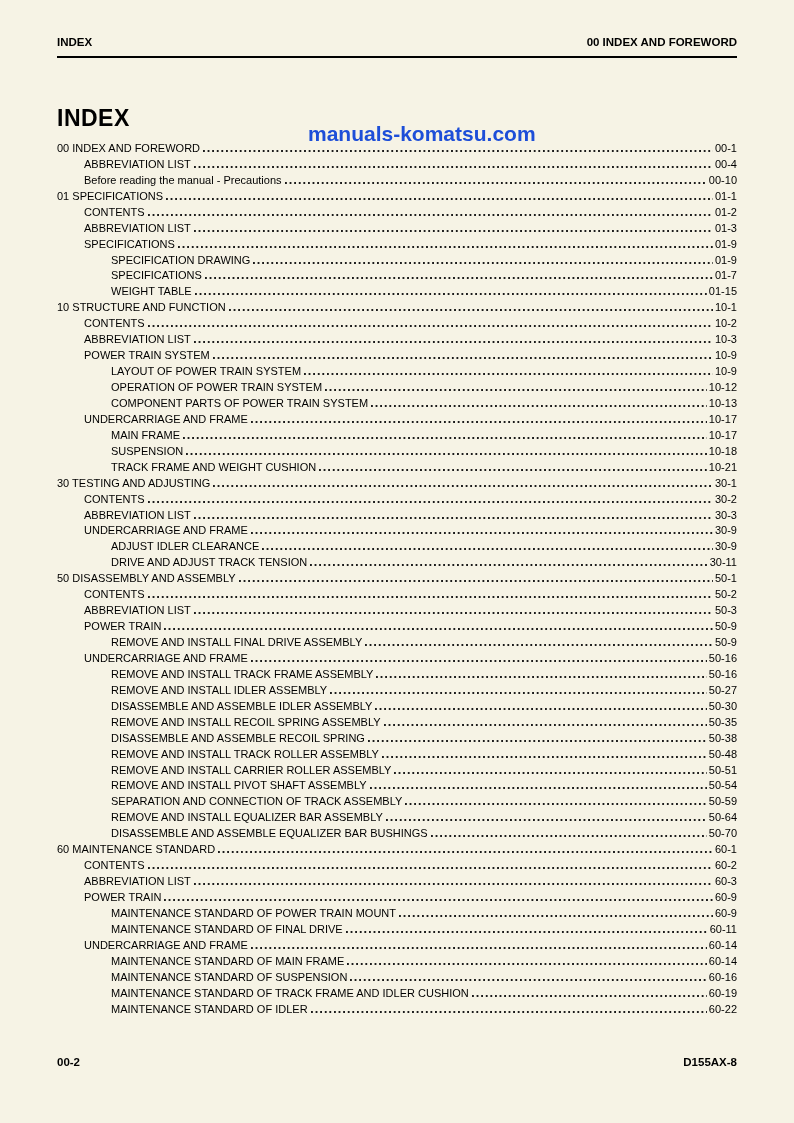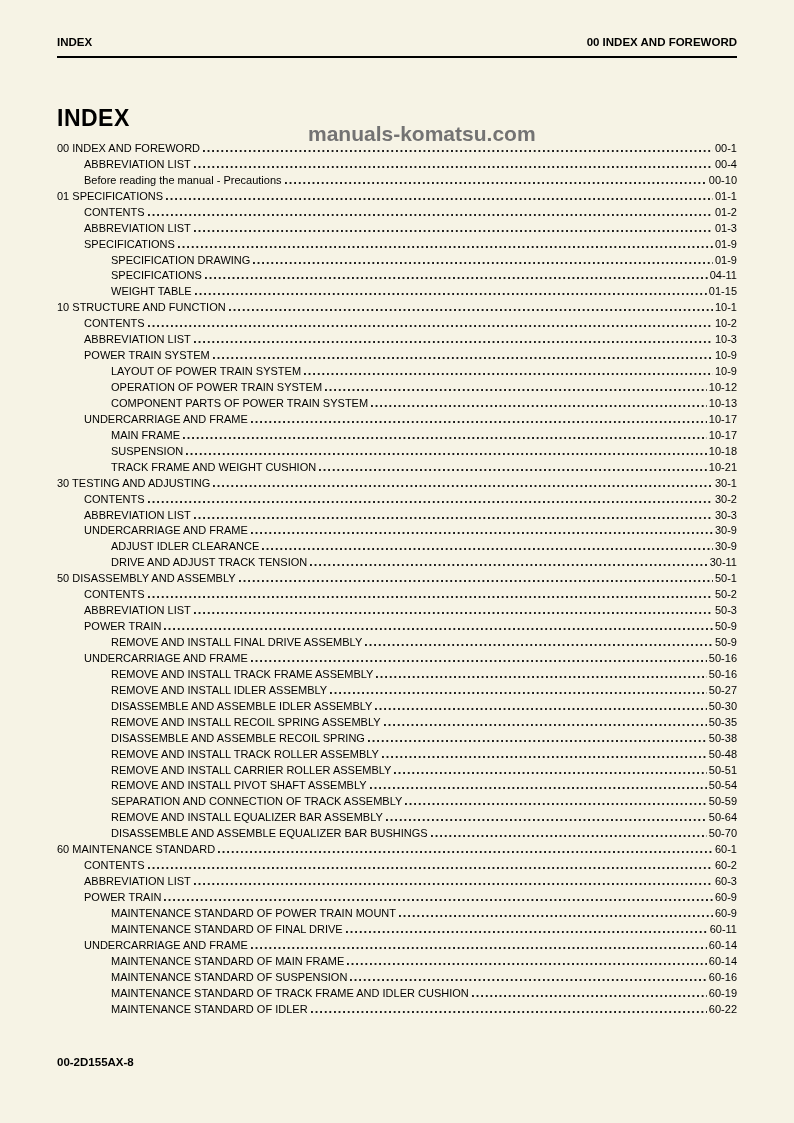--- a/index.html
+++ b/index.html
@@ -74,36 +74,37 @@
     background-size: 4.6px 2px;
     background-repeat: repeat-x;
   }
   .toc-page { white-space: nowrap; }
   .page-footer {
     position: absolute;
     left: 57px;
     right: 57px;
     top: 1056px;
     display: flex;
+    justify-content: space-between;
     font-size: 11.5px;
     font-weight: bold;
   }
 </style>
 </head>
 <body>
 
 <header class="page-header">
   <span>INDEX</span>
   <span>00 INDEX AND FOREWORD</span>
 </header>
 <div class="header-rule"></div>
 
 <h1 class="doc-title" style="margin:0;">INDEX</h1>
 
-<div class="watermark" style="color: #737373;">manuals-komatsu.com</div>
+<div class="watermark" style="color: #1d4ed8;">manuals-komatsu.com</div>
 
 <main class="toc-list">
     <div class="toc-row lvl0">
     <span class="toc-label">00 INDEX AND FOREWORD</span>
     <span class="toc-dots"></span>
     <span class="toc-page">00-1</span>
   </div>
     <div class="toc-row lvl1">
     <span class="toc-label">ABBREVIATION LIST</span>
     <span class="toc-dots"></span>
@@ -135,21 +136,21 @@
     <span class="toc-page">01-9</span>
   </div>
     <div class="toc-row lvl2">
     <span class="toc-label">SPECIFICATION DRAWING</span>
     <span class="toc-dots"></span>
     <span class="toc-page">01-9</span>
   </div>
     <div class="toc-row lvl2">
     <span class="toc-label">SPECIFICATIONS</span>
     <span class="toc-dots"></span>
-    <span class="toc-page">04-11</span>
+    <span class="toc-page">01-7</span>
   </div>
     <div class="toc-row lvl2">
     <span class="toc-label">WEIGHT TABLE</span>
     <span class="toc-dots"></span>
     <span class="toc-page">01-15</span>
   </div>
     <div class="toc-row lvl0">
     <span class="toc-label">10 STRUCTURE AND FUNCTION</span>
     <span class="toc-dots"></span>
     <span class="toc-page">10-1</span>

